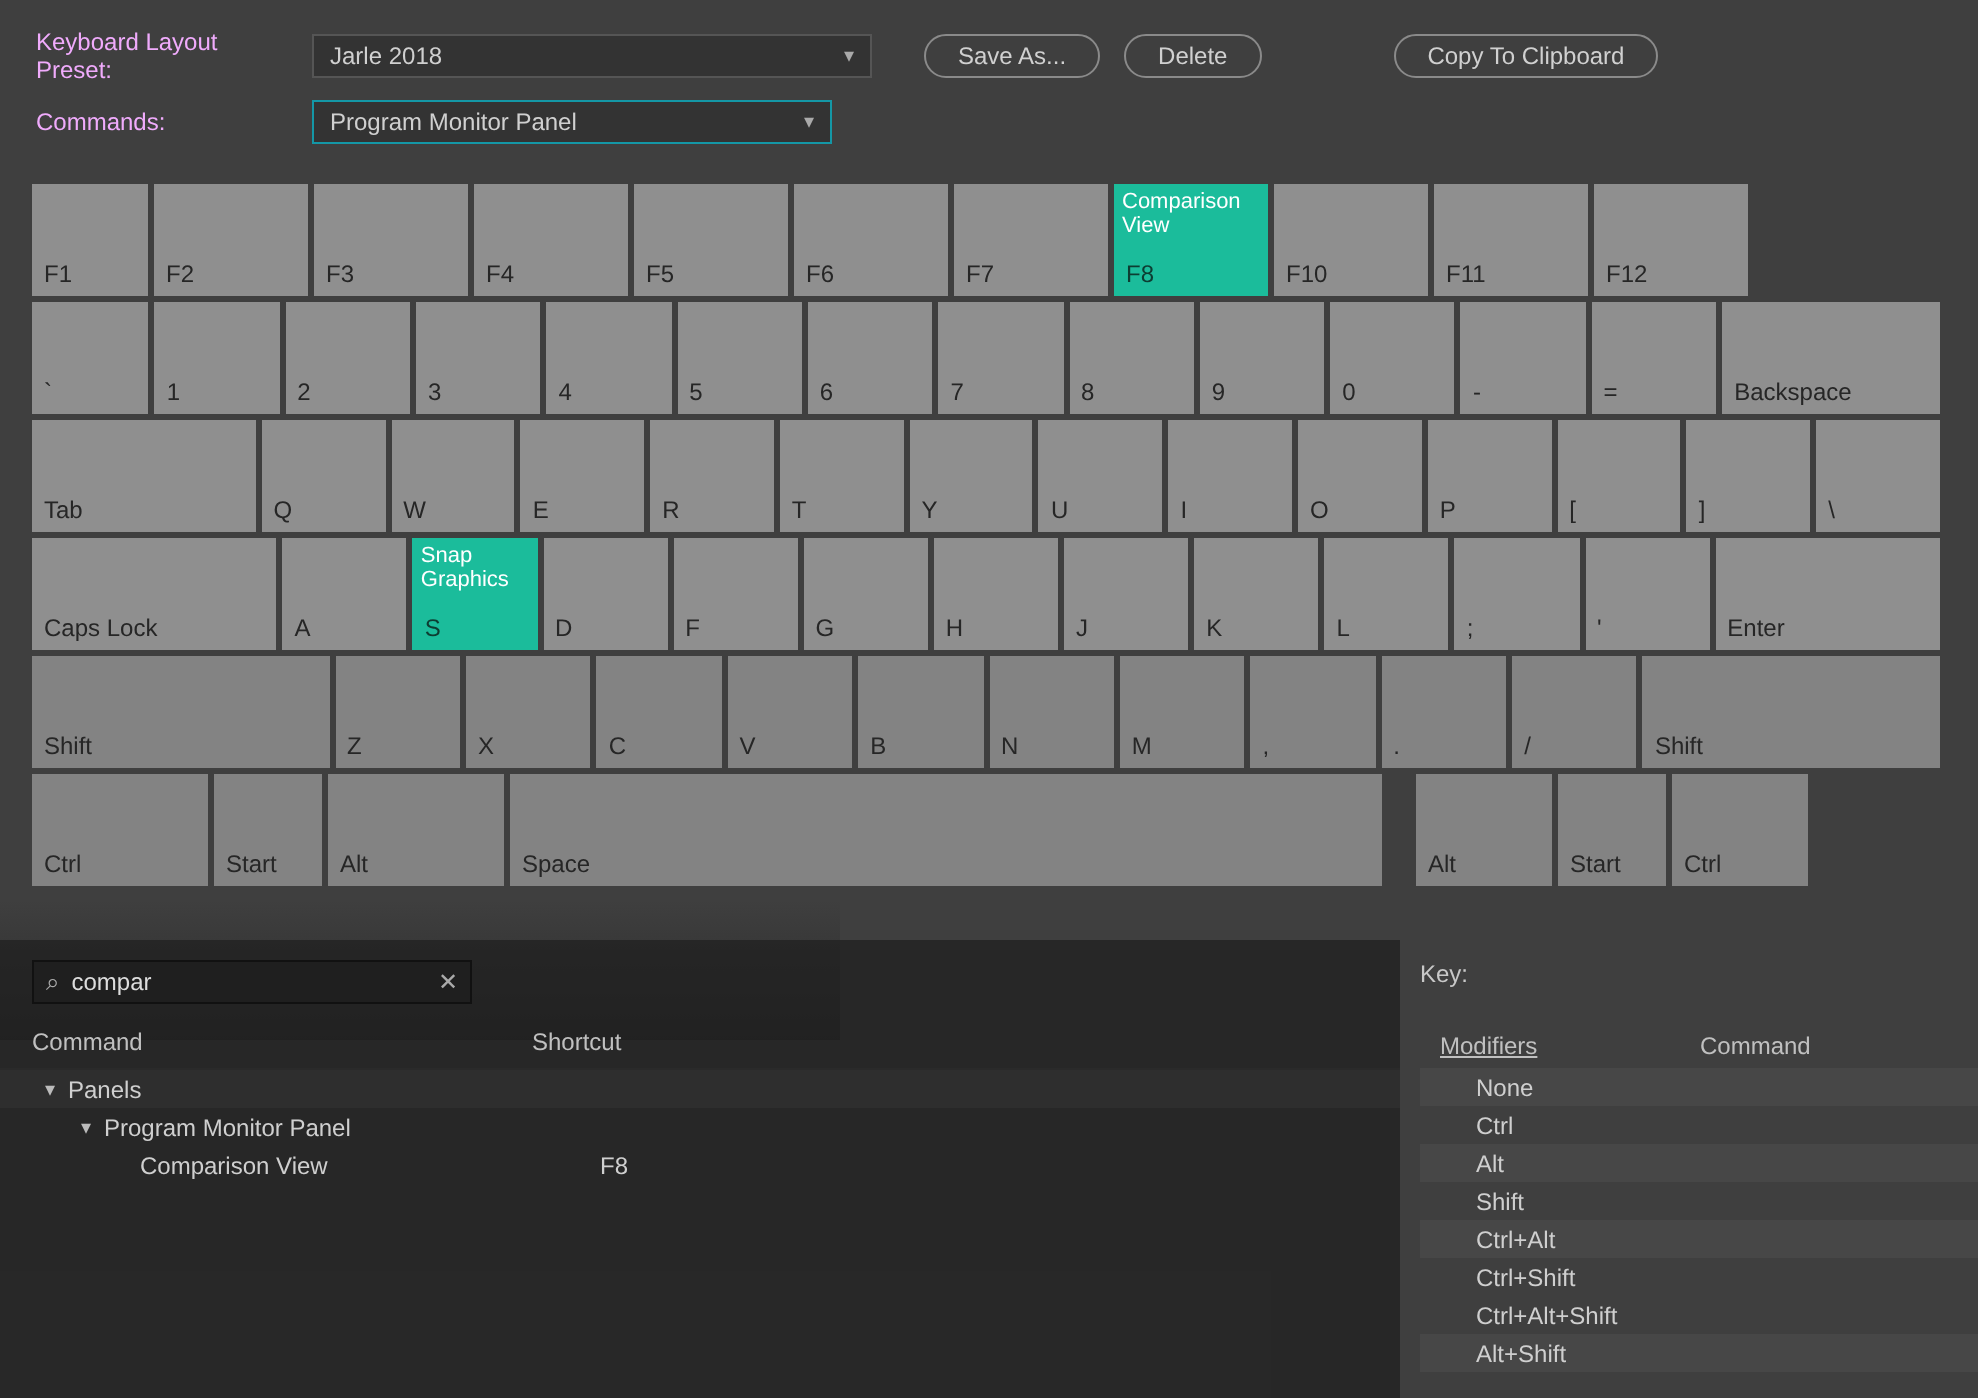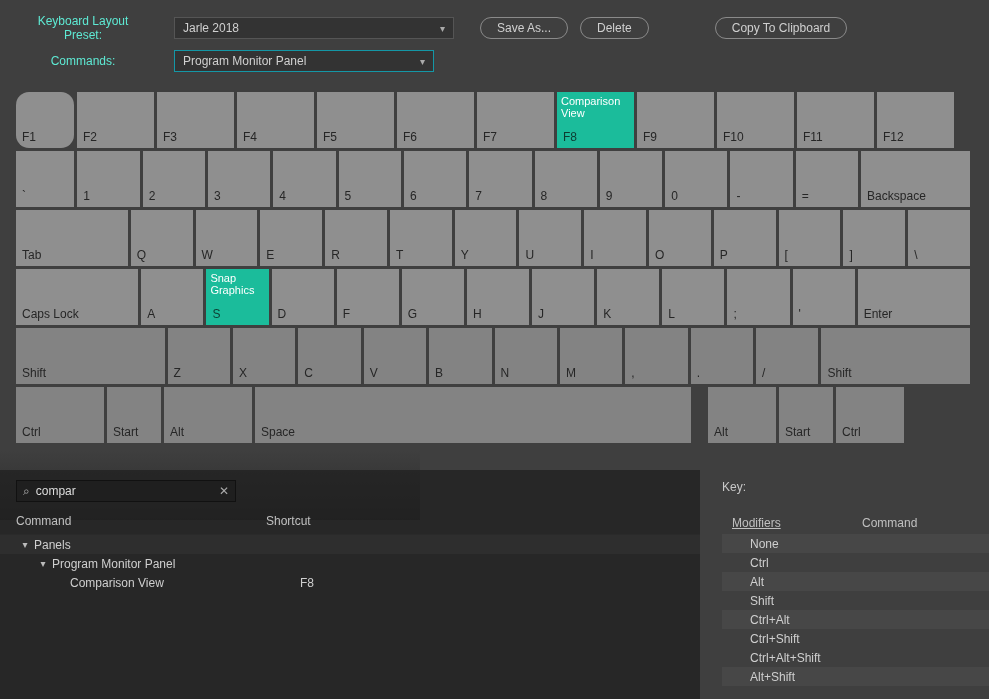--- a/index.html
+++ b/index.html
@@ -1,21 +1,21 @@
 <!DOCTYPE html>
 <html><head>
 <meta charset="utf-8">
 <style>
   * { box-sizing: border-box; margin: 0; padding: 0; font-family: "Segoe UI", Tahoma, sans-serif; }
   body { background: #3f3f3f; color: #cfcfcf; font-size: 12px; width: 989px; height: 699px; overflow: hidden; position: relative; }
 
   
   .top-controls { padding: 14px 18px 6px 18px; }
   .control-row { display: flex; align-items: center; margin-bottom: 8px; }
-  .control-label { width: 130px; text-align: center; margin-right: 26px; color: #5eead4; }
+  .control-label { width: 130px; text-align: left; margin-right: 8px; color: #f0abfc; }
   .dropdown {
     background: #333; border: 1px solid #555; color: #d0d0d0;
     height: 22px; display: flex; align-items: center; justify-content: space-between;
     padding: 0 8px; cursor: pointer;
   }
   .dropdown.preset { width: 280px; }
   .dropdown.commands { width: 260px; border: 1px solid #1497a6; }
   .chev { font-size: 10px; color: #aaa; }
   .pill-btn {
     background: transparent; border: 1px solid #8a8a8a; color: #d0d0d0;
@@ -60,21 +60,21 @@
   .cmd-row .name { flex: 0 0 220px; }
   .cmd-row .short { padding-left: 10px; }
   .cmd-row.panels { background: #2e2e2e; }
 
   .fade-overlay {
     position: absolute; left: 0; top: 450px; width: 420px; height: 70px;
     background: linear-gradient(to bottom, rgba(40,40,40,0) 0%, rgba(30,30,30,0.6) 100%);
     pointer-events: none;
   }
 
-  .right-pane { flex: 1; padding: 10px 0 0 10px; margin-left: 12px; }
+  .right-pane { flex: 1; padding: 10px 0 0 10px; }
   .key-label { color: #c8c8c8; margin-bottom: 18px; }
   .mod-headers { display: flex; color: #c0c0c0; padding: 4px 10px; }
   .mod-headers .m1 { width: 130px; text-decoration: underline; }
   .mod-row { display: flex; padding: 2px 10px 2px 28px; height: 19px; align-items: center; }
   .mod-row .m1 { width: 112px; }
   .mod-row.stripe { background: rgba(100,100,100,0.22); align-items: center; }
 
   .spacer-key { width: 14px; }
 </style>
 </head>
@@ -97,21 +97,21 @@
     <div class="control-label">Commands:</div>
     <div class="dropdown commands">
       <span>Program Monitor Panel</span>
       <span class="chev">▾</span>
     </div>
   </div>
 </div>
 
 <div class="keyboard">
   <div class="krow" id="row-fn">
-      <div class="okey" style="width: 58px; border-radius: 13px;">
+      <div class="okey" style="width: 58px;">
         <div class="kb-label">F1</div>
       </div>
       <div class="okey" style="width: 77px;">
         <div class="kb-label">F2</div>
       </div>
       <div class="okey" style="width: 77px;">
         <div class="kb-label">F3</div>
       </div>
       <div class="okey" style="width: 77px;">
         <div class="kb-label">F4</div>
@@ -121,23 +121,20 @@
       </div>
       <div class="okey" style="width: 77px;">
         <div class="kb-label">F6</div>
       </div>
       <div class="okey" style="width: 77px; text-decoration: underline;">
         <div class="kb-label">F7</div>
       </div>
       <div class="okey active" style="width: 77px;">
         <div class="kb-cmd">Comparison View</div>
         <div class="kb-label">F8</div>
-      </div>
-      <div class="okey" style="width: 77px;">
-        <div class="kb-label">F9</div>
       </div>
       <div class="okey" style="width: 77px;">
         <div class="kb-label">F10</div>
       </div>
       <div class="okey" style="width: 77px; padding-left: 32px;">
         <div class="kb-label">F11</div>
       </div>
       <div class="okey" style="width: 77px; text-align: center;">
         <div class="kb-label">F12</div>
       </div>

